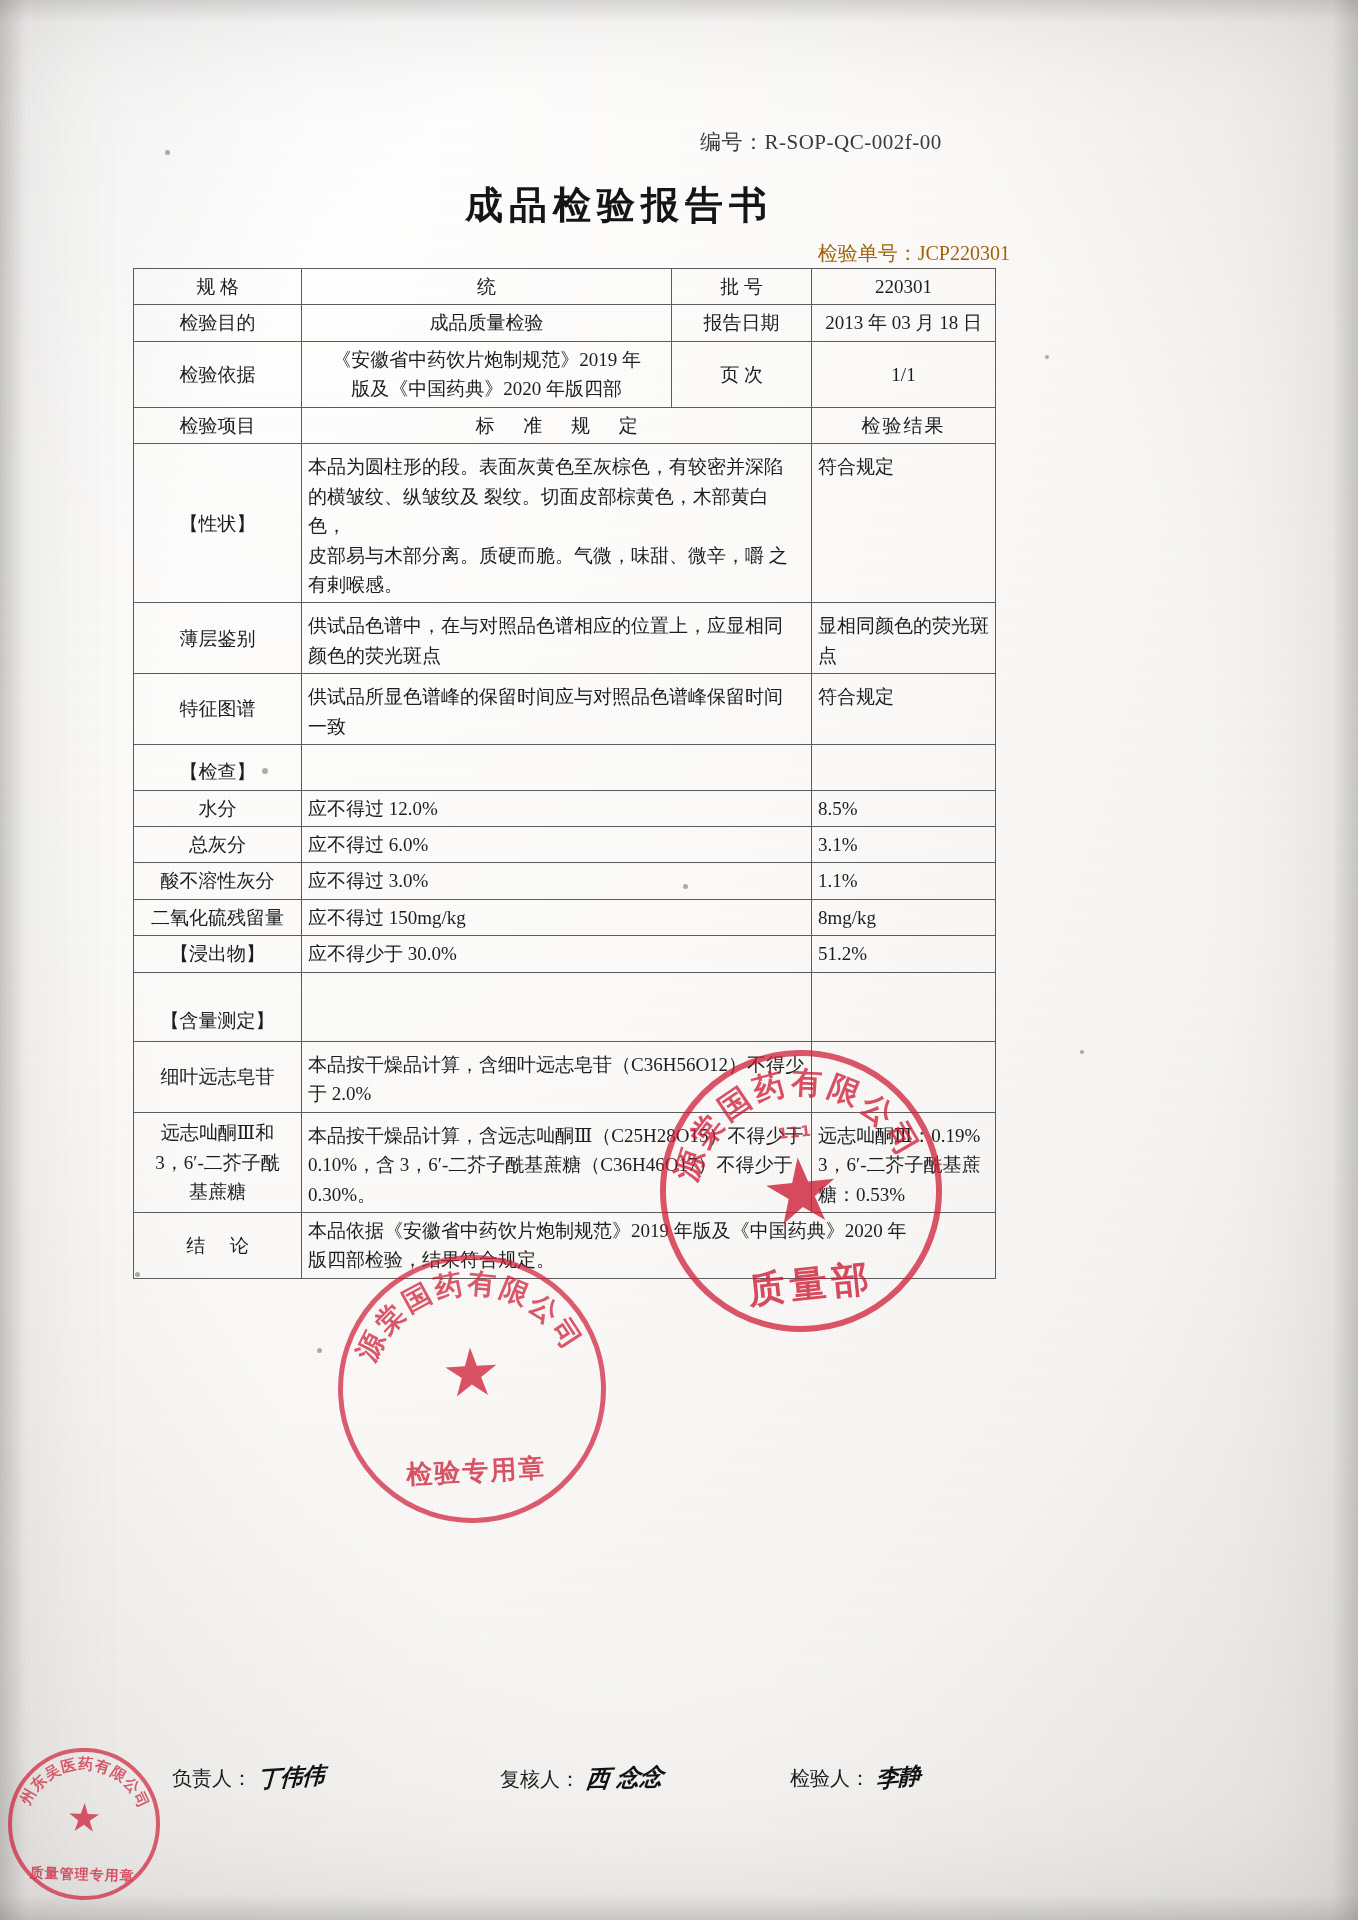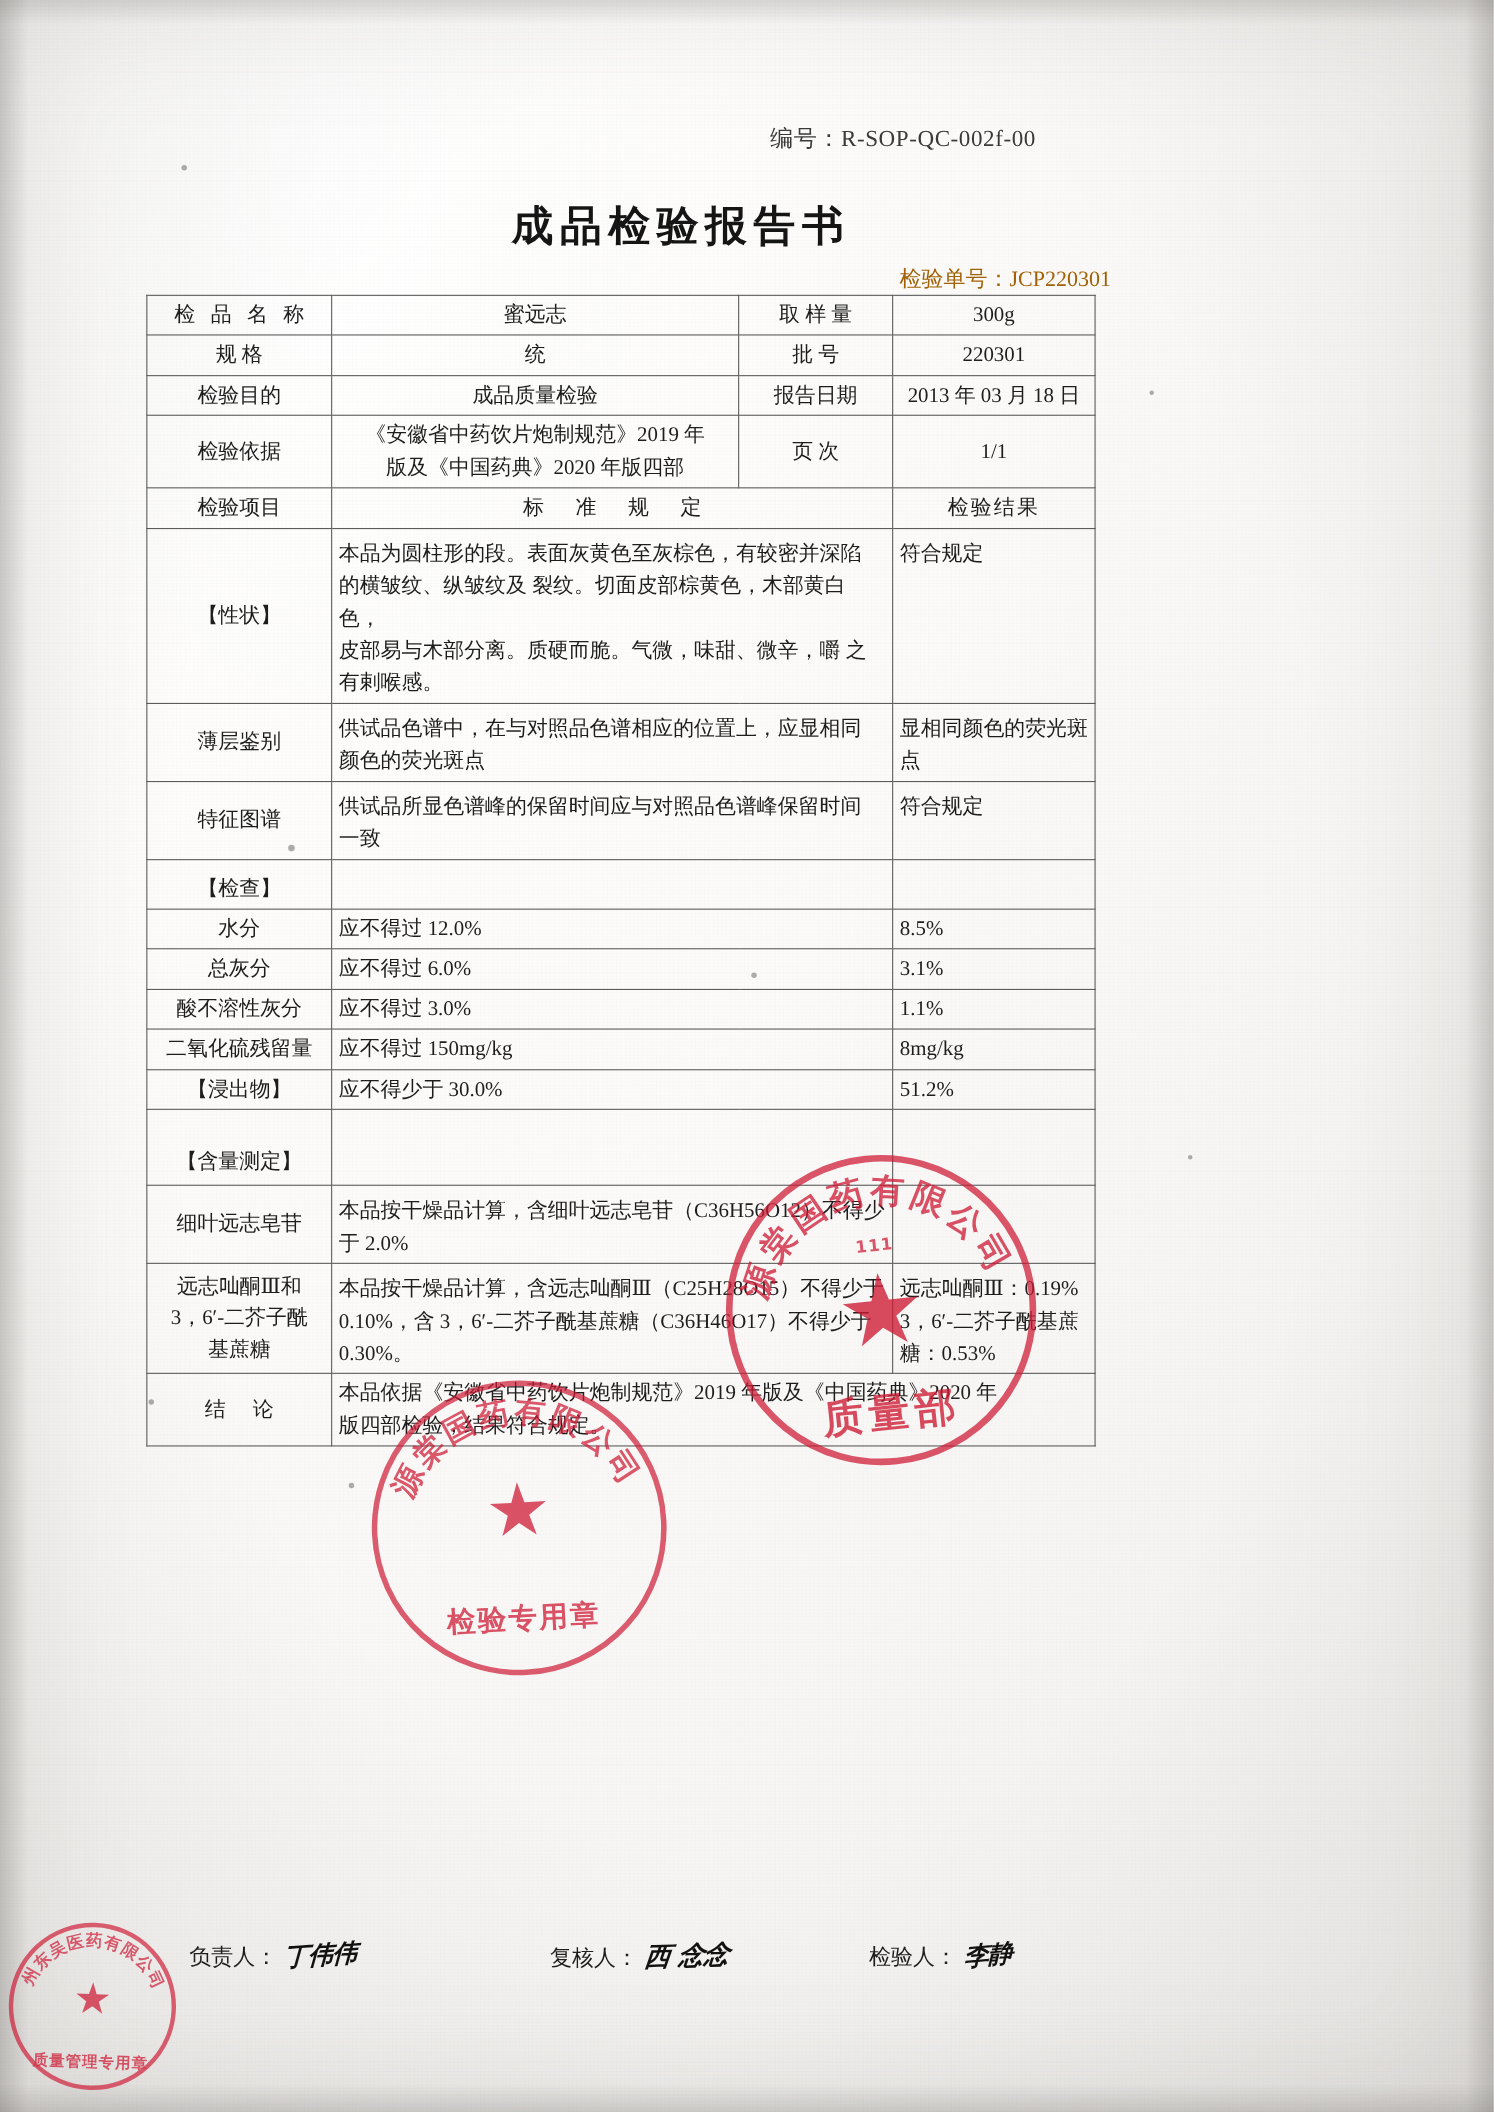--- a/index.html
+++ b/index.html
@@ -33,21 +33,21 @@
   .edge{position:absolute;top:0;bottom:0;width:26px;pointer-events:none;}
   .edge.l{left:0;background:linear-gradient(90deg,rgba(80,76,72,.22),rgba(0,0,0,0));}
   .edge.r{right:0;background:linear-gradient(270deg,rgba(80,76,72,.20),rgba(0,0,0,0));}
   .edge.t{left:0;right:0;top:0;height:22px;width:auto;background:linear-gradient(180deg,rgba(80,76,72,.16),rgba(0,0,0,0));}
   .edge.b{left:0;right:0;bottom:0;height:26px;width:auto;top:auto;background:linear-gradient(0deg,rgba(80,76,72,.18),rgba(0,0,0,0));}
 
   
   #content{position:absolute;left:0;top:0;width:1358px;height:1920px;}
 
   .docnum{
-    position:absolute;left:700px;top:112px;
+    position:absolute;left:700px;top:128px;
     font-size:21px;letter-spacing:.5px;color:#3a3a3a;
     white-space:nowrap;
   }
   .doctitle{
     position:absolute;left:0;right:0;top:180px;
     text-align:center;
     font-family:"DejaVu Serif","Liberation Serif",serif;
     font-weight:bold;font-size:38px;letter-spacing:6px;
     color:#151515;
   }
@@ -204,26 +204,20 @@
 
   <table class="rpt">
     <colgroup>
       <col style="width:168px">
         <col style="width:370px">
         <col style="width:140px">
         <col style="width:184px">
     </colgroup>
     <tbody>
 
-      <tr>
-        <td class="c-label sp3">检品名称</td>
-        <td class="c-value">蜜远志</td>
-        <td class="c-label2">取 样 量</td>
-        <td class="c-value2">300g</td>
-      </tr>
       <tr>
         <td class="c-label">规    格</td>
         <td class="c-value">统</td>
         <td class="c-label2">批    号</td>
         <td class="c-value2">220301</td>
       </tr>
       <tr>
         <td class="c-label">检验目的</td>
         <td class="c-value">成品质量检验</td>
         <td class="c-label2">报告日期</td>

